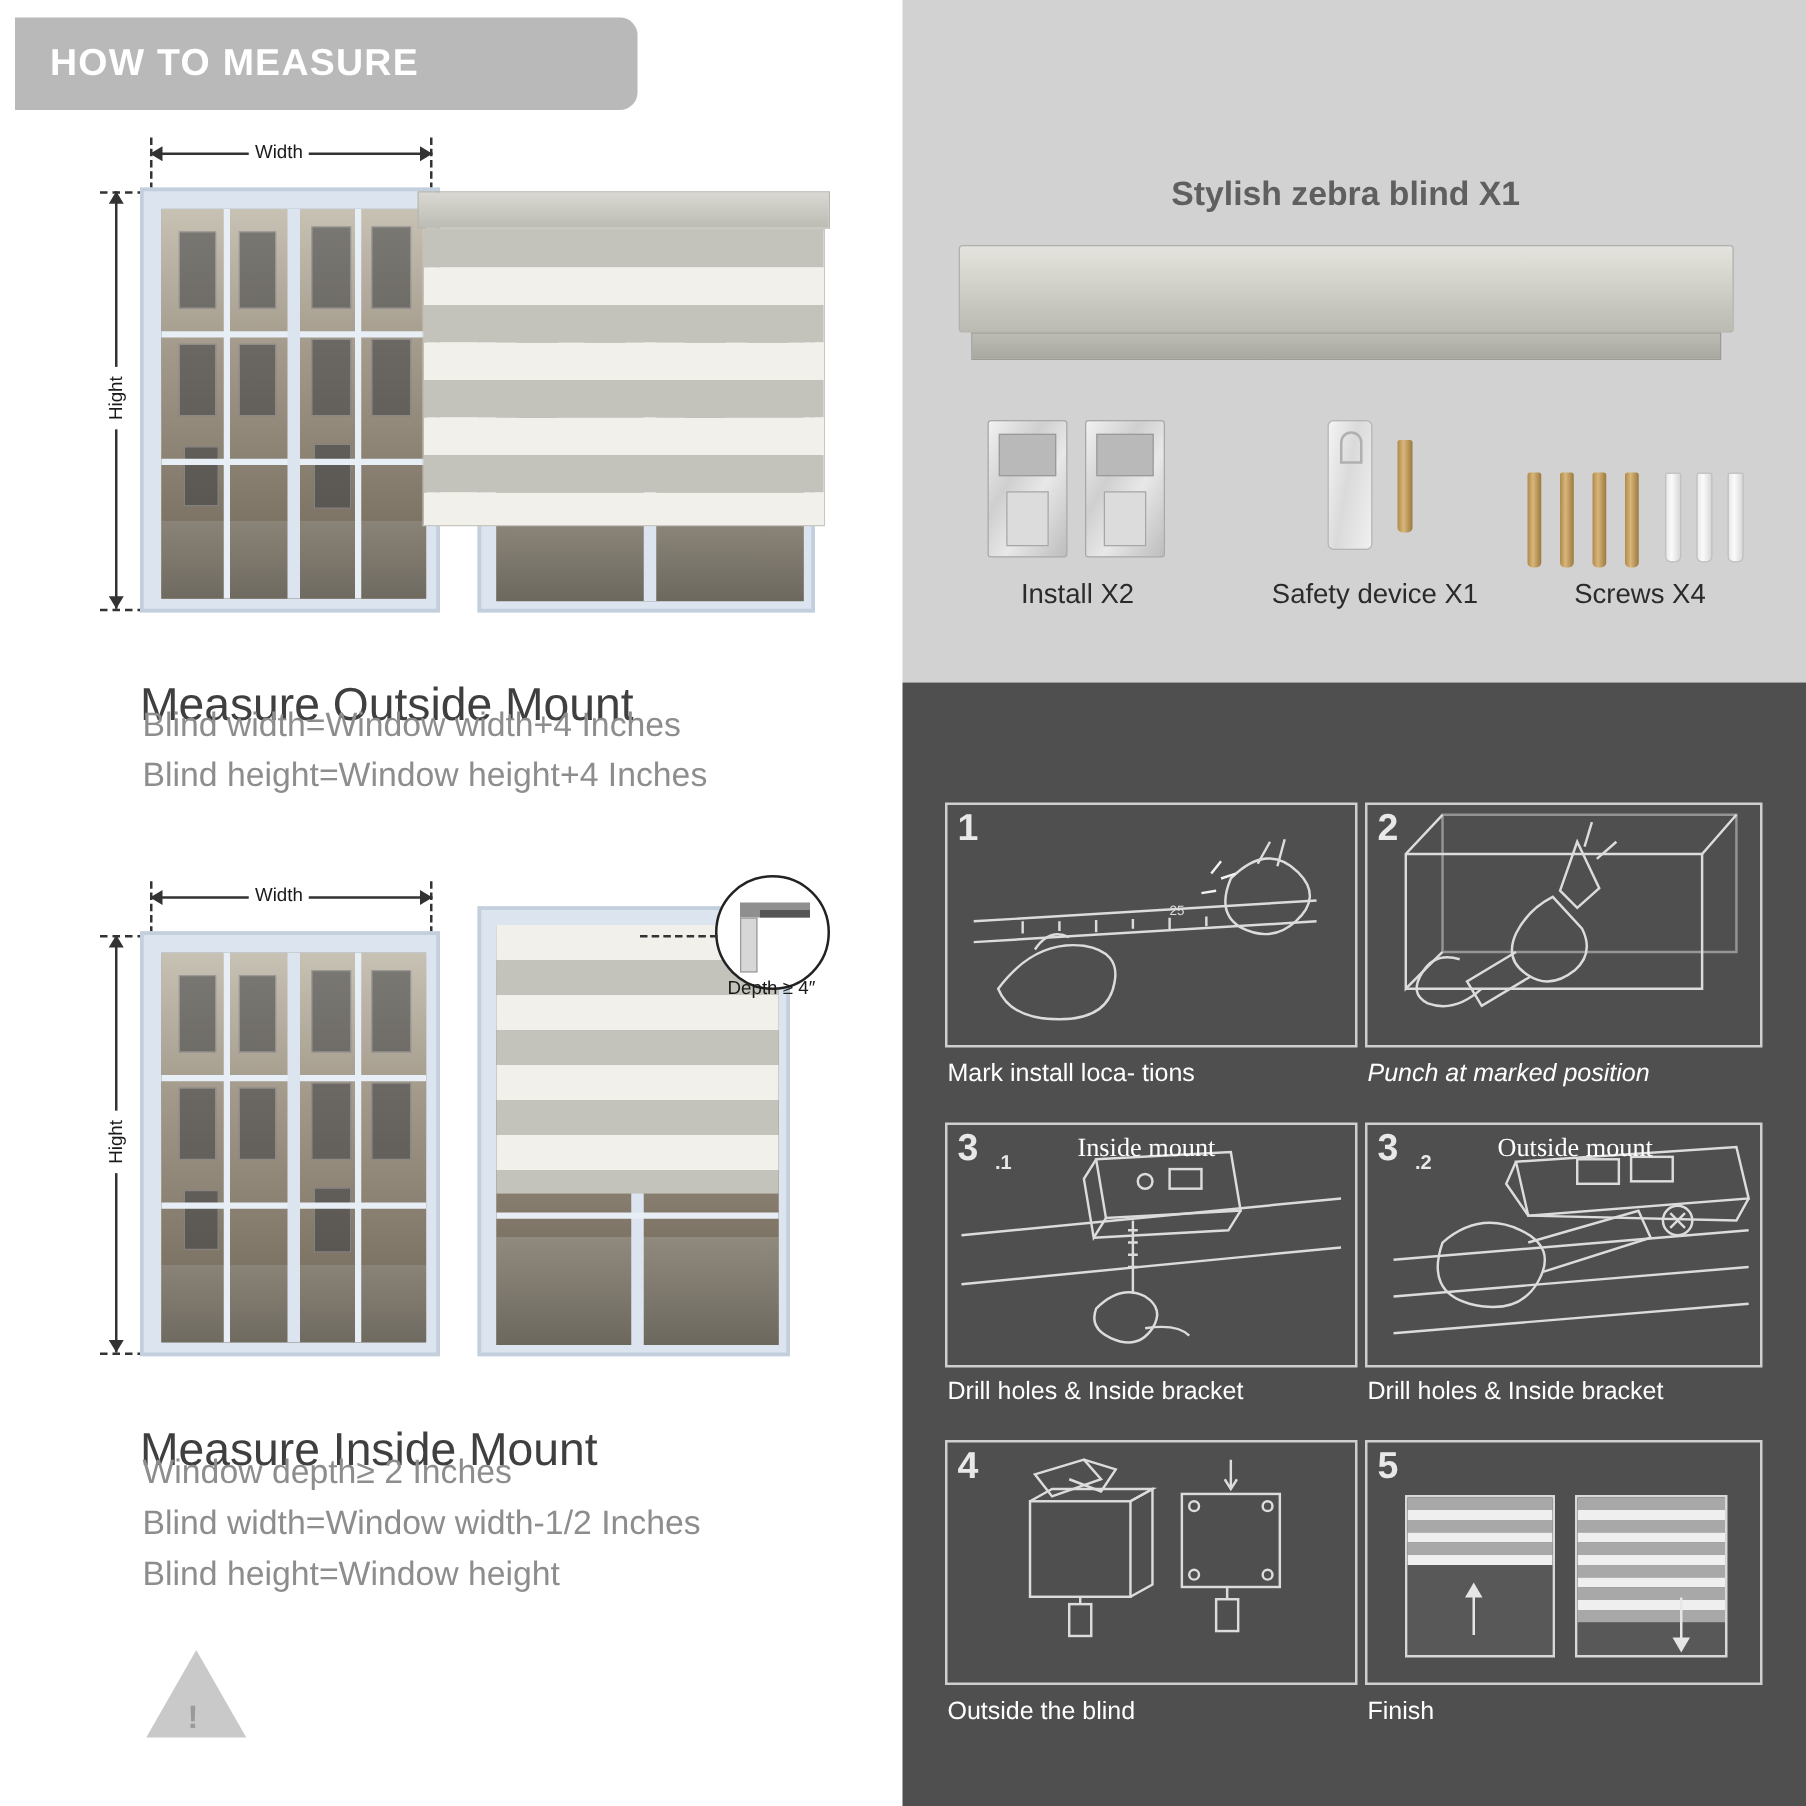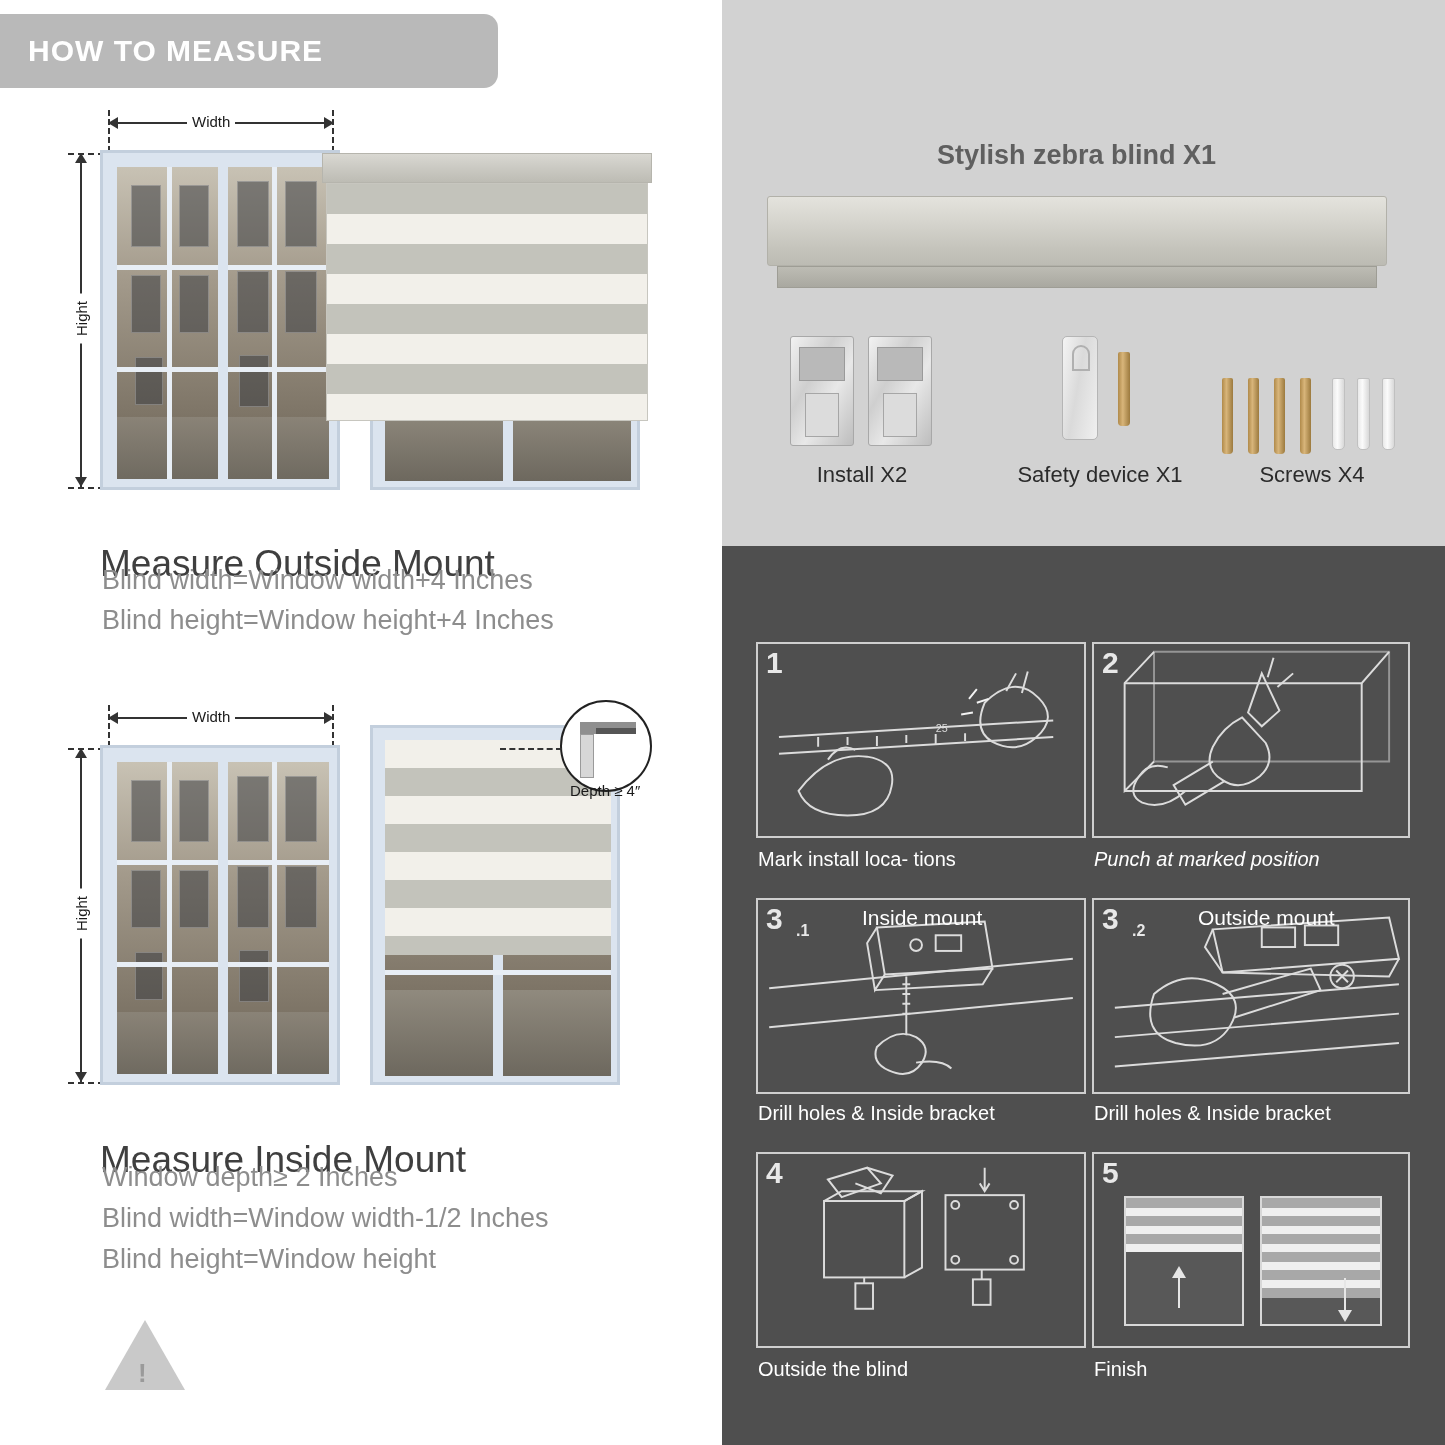--- a/index.html
+++ b/index.html
@@ -12,21 +12,21 @@
   #page {
     position: relative;
     width: 1445px; height: 1445px;
     overflow: hidden;
     background: #ffffff;
   }
 
   
   #left-panel {
     position: absolute;
-    left: 0; top: 0;
+    left: 12px; top: 0;
     width: 712px; height: 1445px;
     background: #ffffff;
   }
   .section-tab {
     position: absolute;
     display: flex; align-items: center;
     padding-left: 28px;
     font-weight: bold;
     letter-spacing: 1px;
   }
@@ -243,20 +243,21 @@
   .step-sub {
     position: absolute;
     font-size: 16px;
     color: #e8e8e8;
     font-weight: bold;
   }
   .step-inline-label {
     position: absolute;
     font-size: 21px;
     color: #ffffff;
+    font-family: Liberation Serif, serif;
   }
   .step-caption {
     position: absolute;
     font-size: 20px;
     color: #ffffff;
   }
   .sketch { position: absolute; left: 0; top: 0; width: 100%; height: 100%; }
 
   .blind-mini { position: absolute; border: 2px solid #d8d8d8; overflow: hidden; }
   .bm-stripe-a { position: absolute; width: 100%; background: #a8a8a8; }

